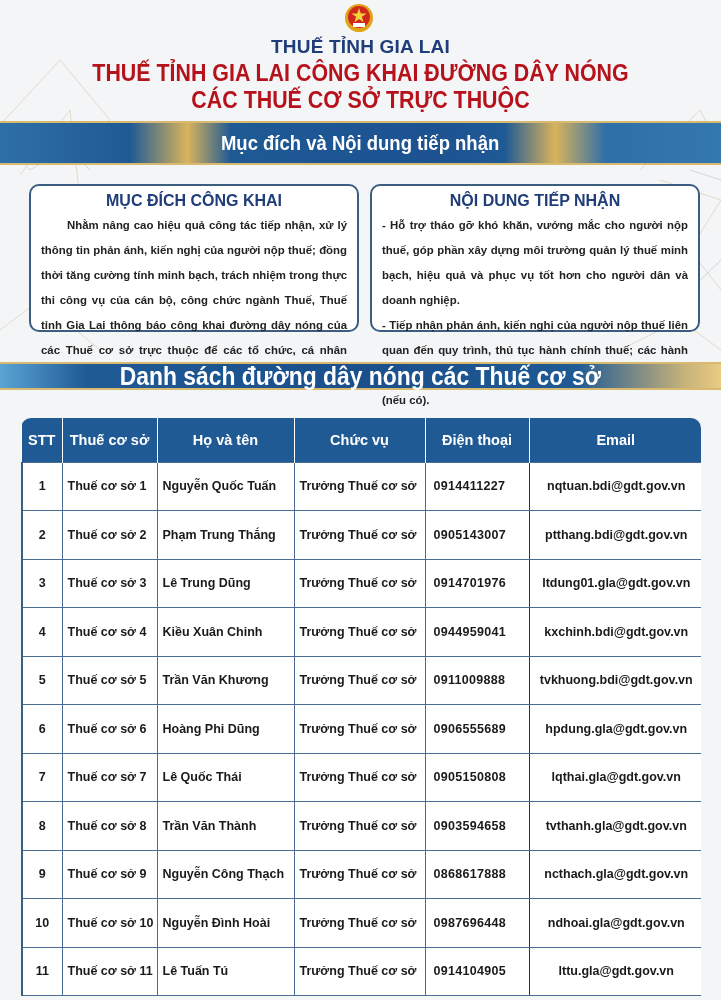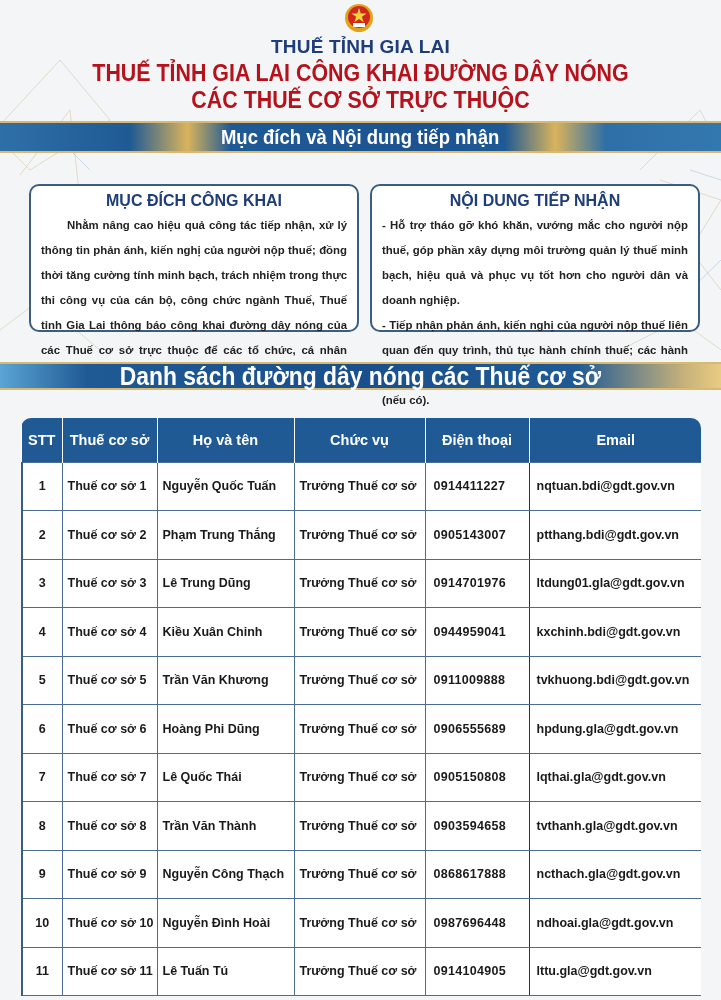--- a/index.html
+++ b/index.html
@@ -28,21 +28,21 @@
       transform: scaleX(0.93);
     }
     .banner {
       position: absolute; left: 0; width: 721px; height: 50px;
       background: linear-gradient(90deg, #2f6fa7 0%, #1f5a95 18%, #d9b35c 26%, #1f5a95 32%, #1c5290 60%, #1f5a95 70%, #d9b35c 77%, #2f6fa7 84%, #3478b0 100%);
       border-top: 2px solid #d8b970;
       border-bottom: 2px solid #d8b970;
       display: flex; align-items: center; justify-content: center;
       color: #ffffff; font-weight: bold;
     }
-    .banner1 { top: 121px; height: 32px; font-size: 21px; }
+    .banner1 { top: 121px; height: 44px; font-size: 21px; }
     .banner2 { top: 362px; height: 28px; font-size: 26px;
       background: linear-gradient(90deg, #5ba4d4 0%, #1f5a95 12%, #1a4f8c 50%, #1f5a95 80%, #c7b27a 95%, #e9cc82 100%);
     }
     .banner .txt { transform: scaleX(0.88); display: inline-block; }
     .box {
       position: absolute; top: 184px; height: 148px;
       background: #ffffff; border: 2px solid #3a5d80; border-radius: 10px;
       padding: 6px 10px;
     }
     .box-left { left: 21px; width: 330px; margin-left: 8px; }
@@ -72,21 +72,21 @@
     }
     th:first-child { border-left: none; }
     th:last-child { border-right: none; }
     td {
       height: 48.5px; font-size: 12.5px; font-weight: bold; color: #1a1a1a;
       border: 1px solid #4b6d93; padding: 0 5px;
       white-space: nowrap; overflow: hidden;
     }
     td.c-stt { text-align: center; }
     td.c-phone { border-left: 1px solid #333; border-right: 1px solid #333; padding-left: 8px; letter-spacing: 0.3px; }
-    td.c-email { padding-left: 7px; }
+    td.c-email { padding-left: 7px; text-align: center; }
     tr td:first-child { border-left: 2px solid #3a5d80; }
     tr td:last-child { border-right: 2px solid #3a5d80; }
   </style>
 </head>
 <body>
 
 <svg class="bg-lines" viewBox="0 0 721 1000">
   <g stroke="#d6c3a3" stroke-width="0.8" fill="none" opacity="0.7">
     <polyline points="0,125 60,60 110,120 30,170 0,140"></polyline>
     <polyline points="20,175 70,110 80,200"></polyline>

